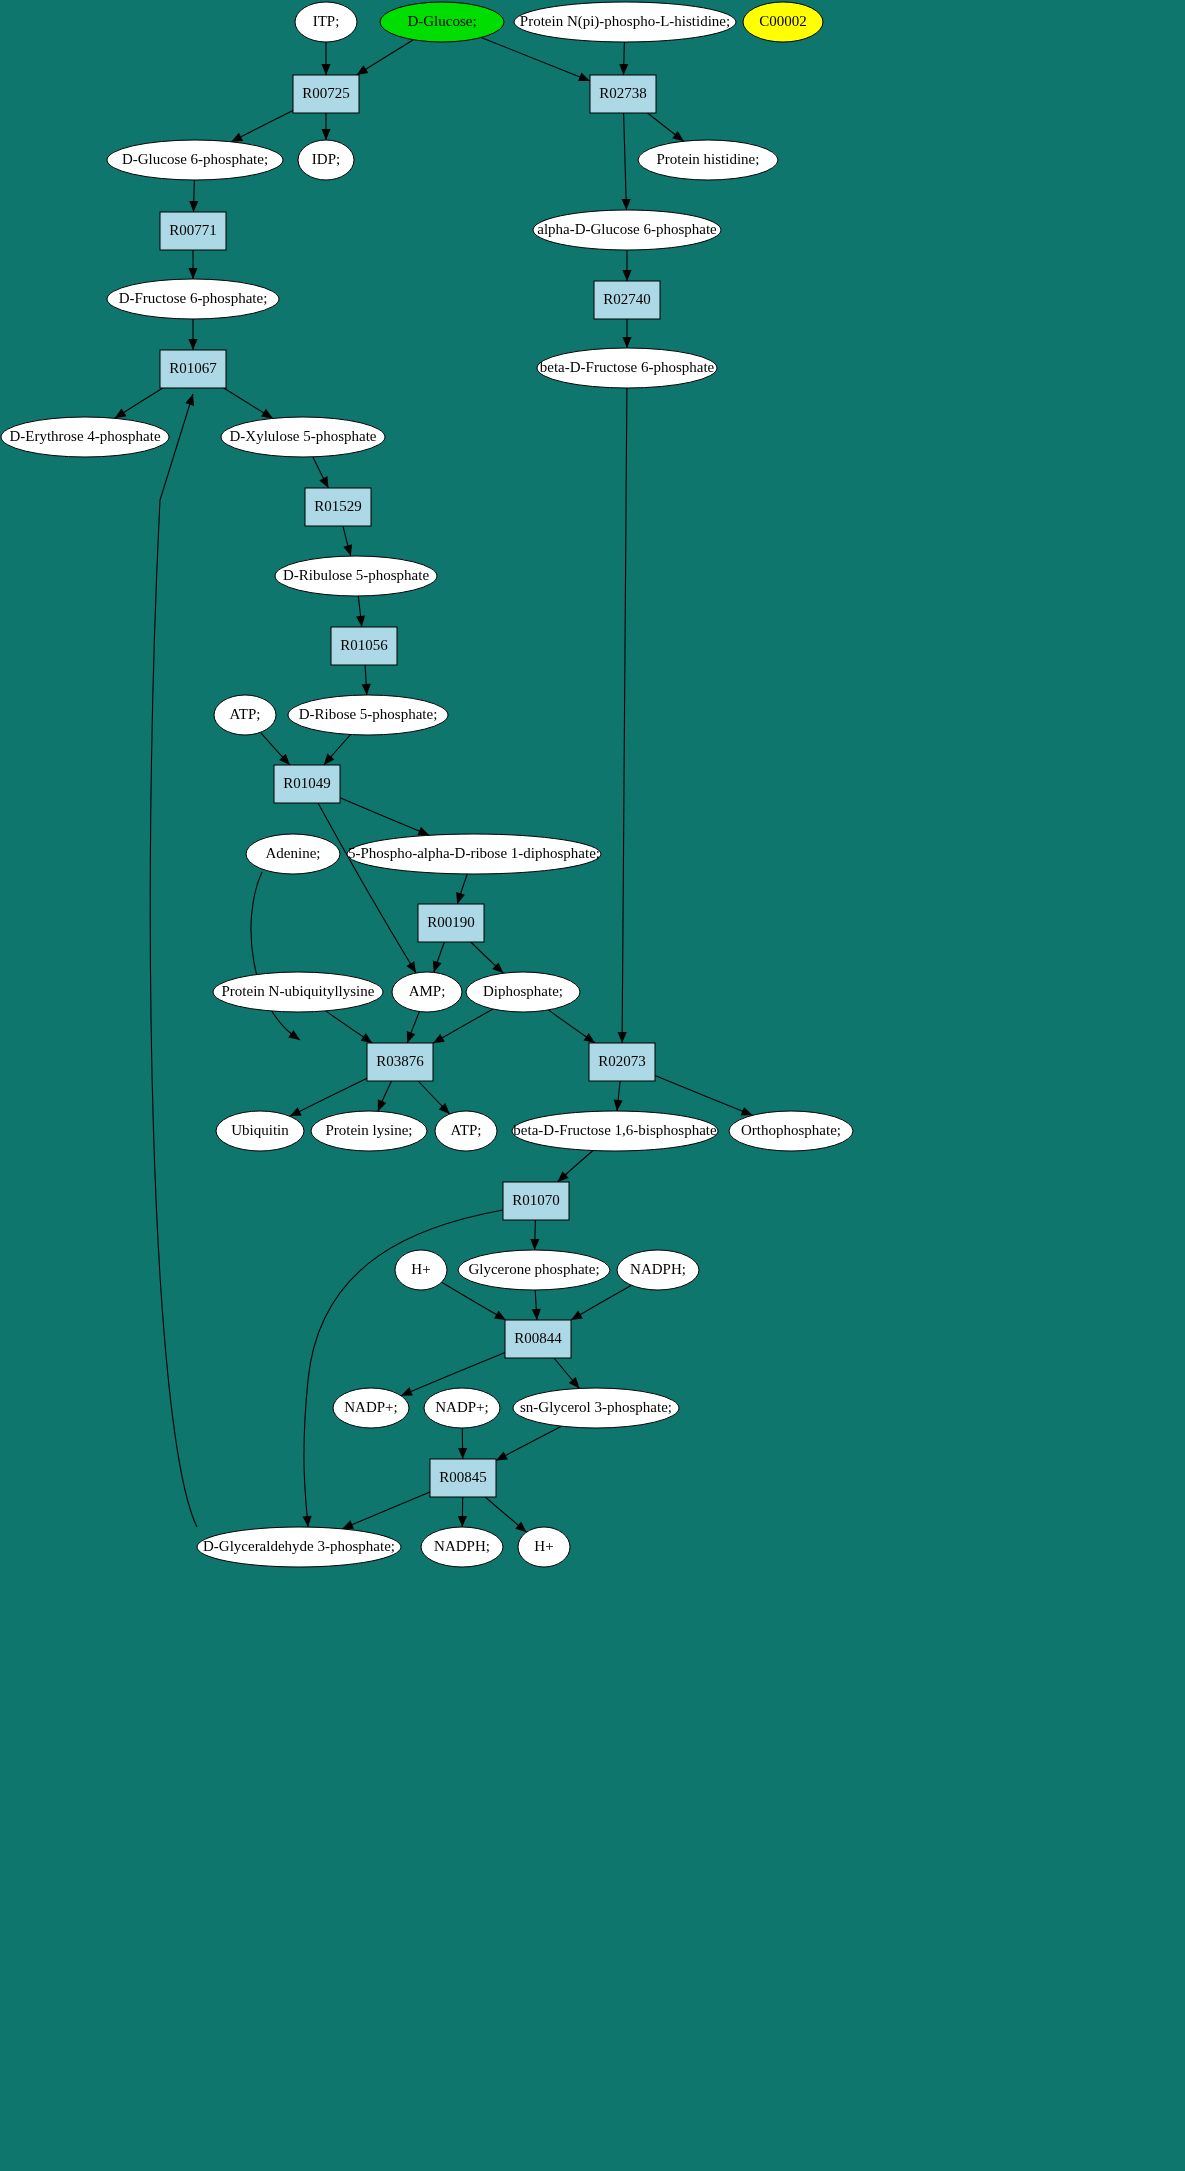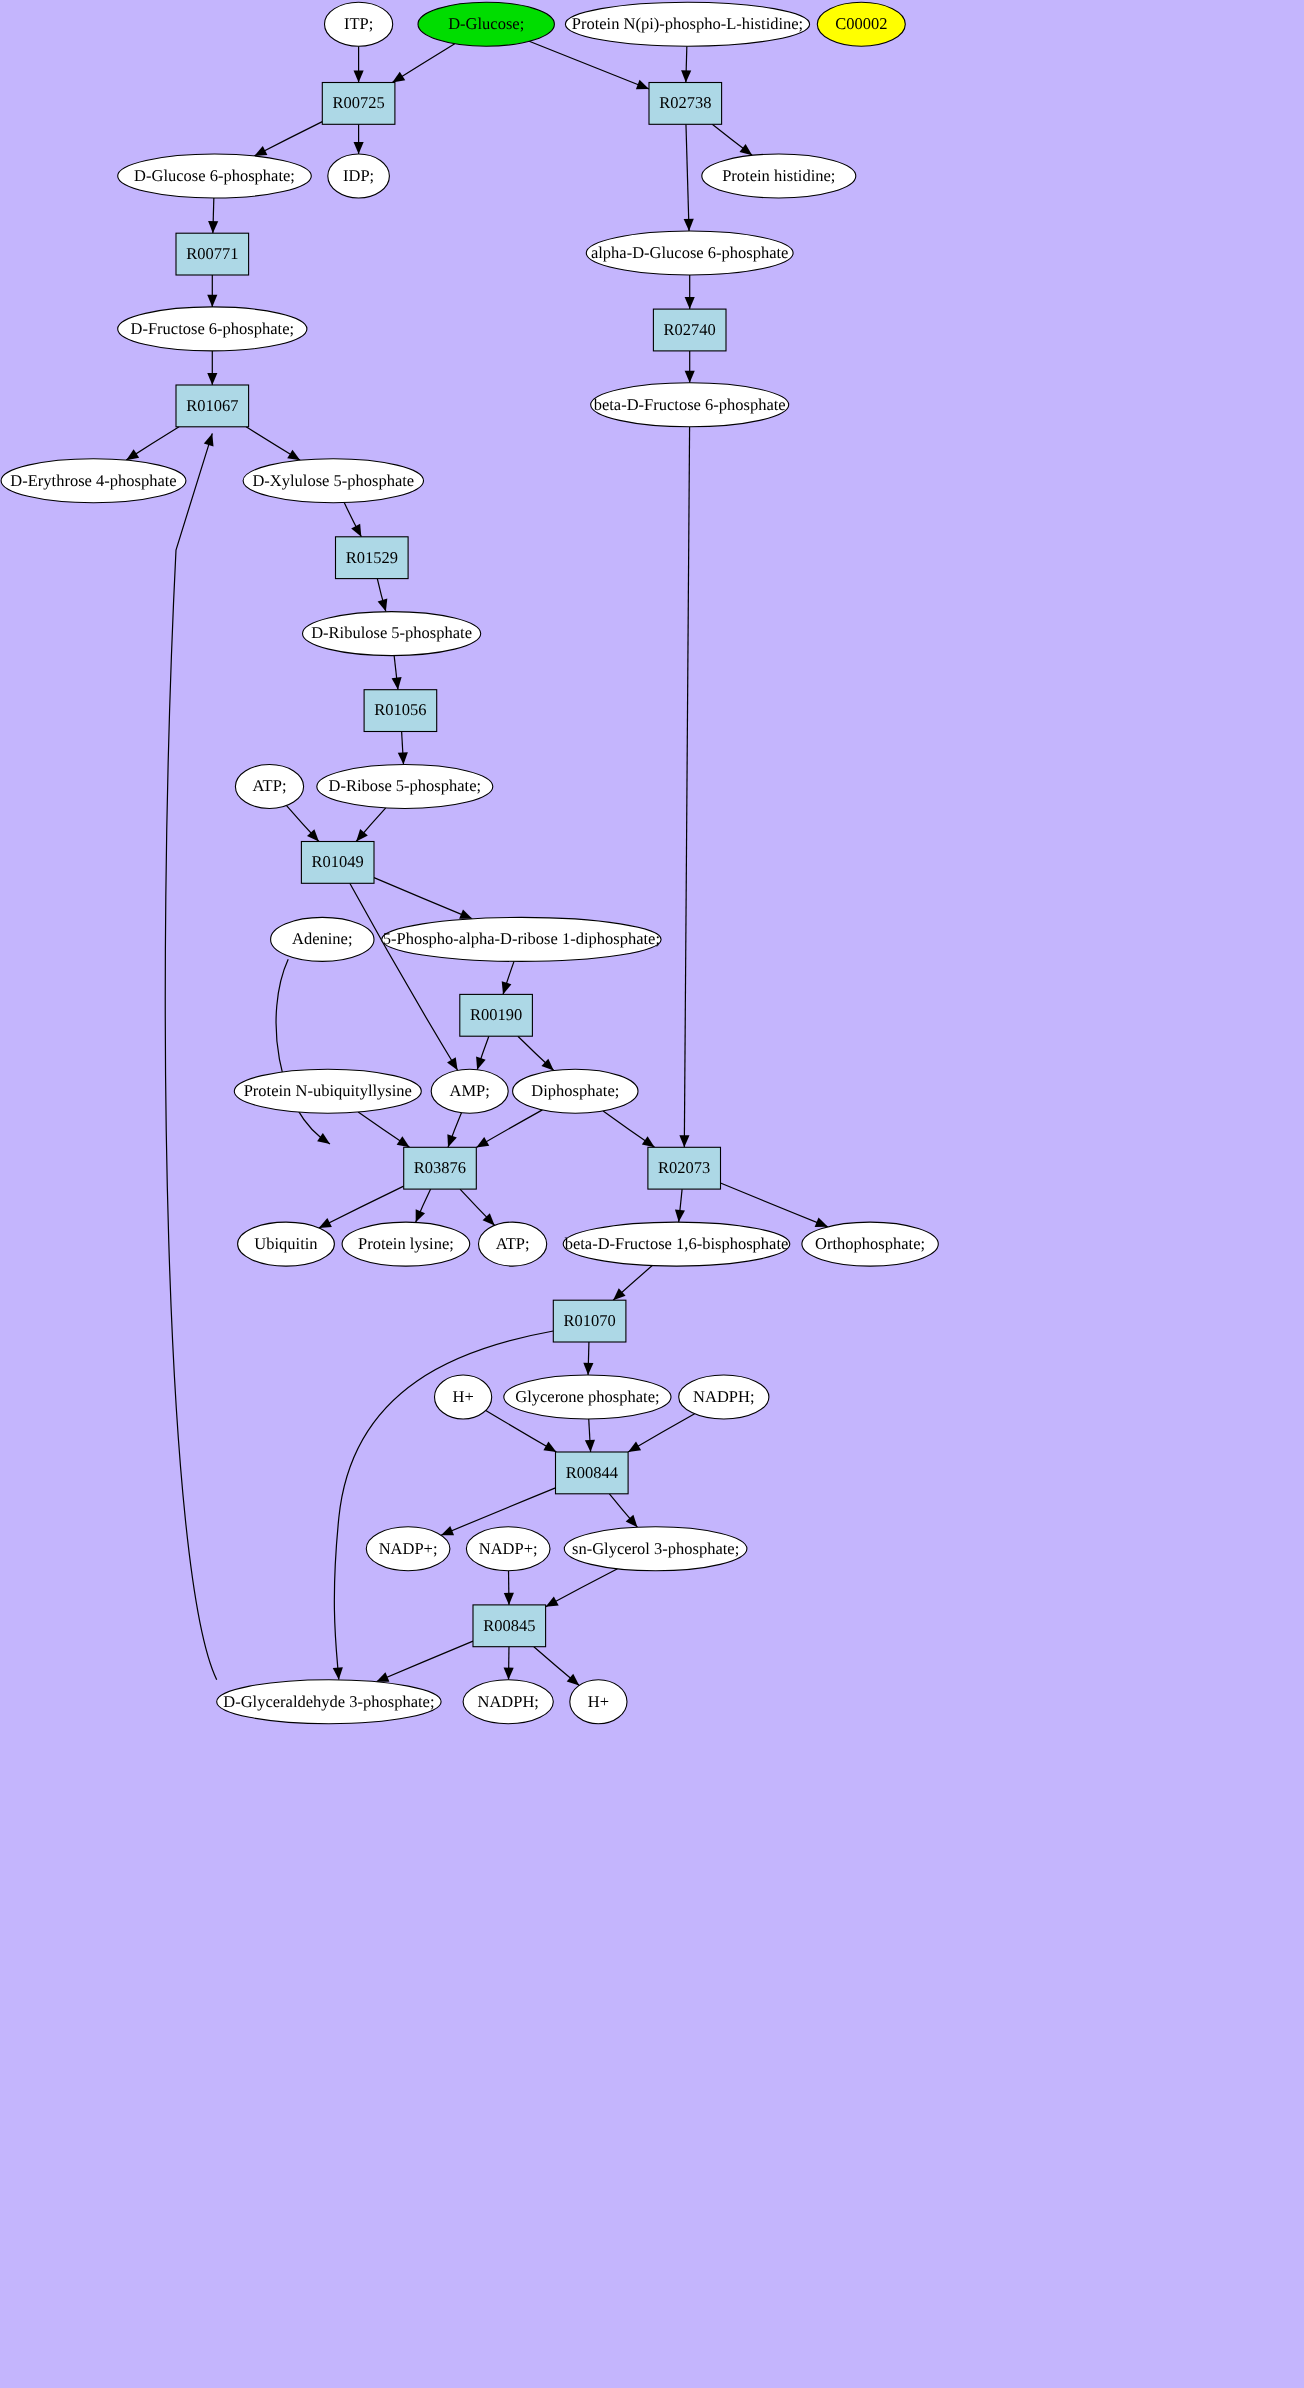--- a/index.html
+++ b/index.html
@@ -1,16 +1,16 @@
 <!DOCTYPE html>
 <html><head>
 <meta charset="utf-8">
 <style>
   html,body{margin:0;padding:0;background:#ffffff;}
-  #canvas{position:relative;width:1185px;height:2171px;background:#c4b5fd;
+  #canvas{position:relative;width:1185px;height:2171px;background:#0f766e;
           font-family:"Liberation Serif","DejaVu Serif",serif;}
   svg{display:block;}
   .nodelabel{font-family:"Liberation Serif","DejaVu Serif",serif;font-size:15px;fill:#000000;
              text-anchor:middle;dominant-baseline:middle;}
   .rxnlabel{font-family:"Liberation Serif","DejaVu Serif",serif;font-size:15px;fill:#000000;
              text-anchor:middle;dominant-baseline:middle;}
   ellipse.cpd{fill:#ffffff;stroke:#000000;stroke-width:1;}
   ellipse.cpd.green{fill:#00dd00;}
   ellipse.cpd.yellow{fill:#ffff00;}
   rect.rxn{fill:#add8e6;stroke:#000000;stroke-width:1;}

